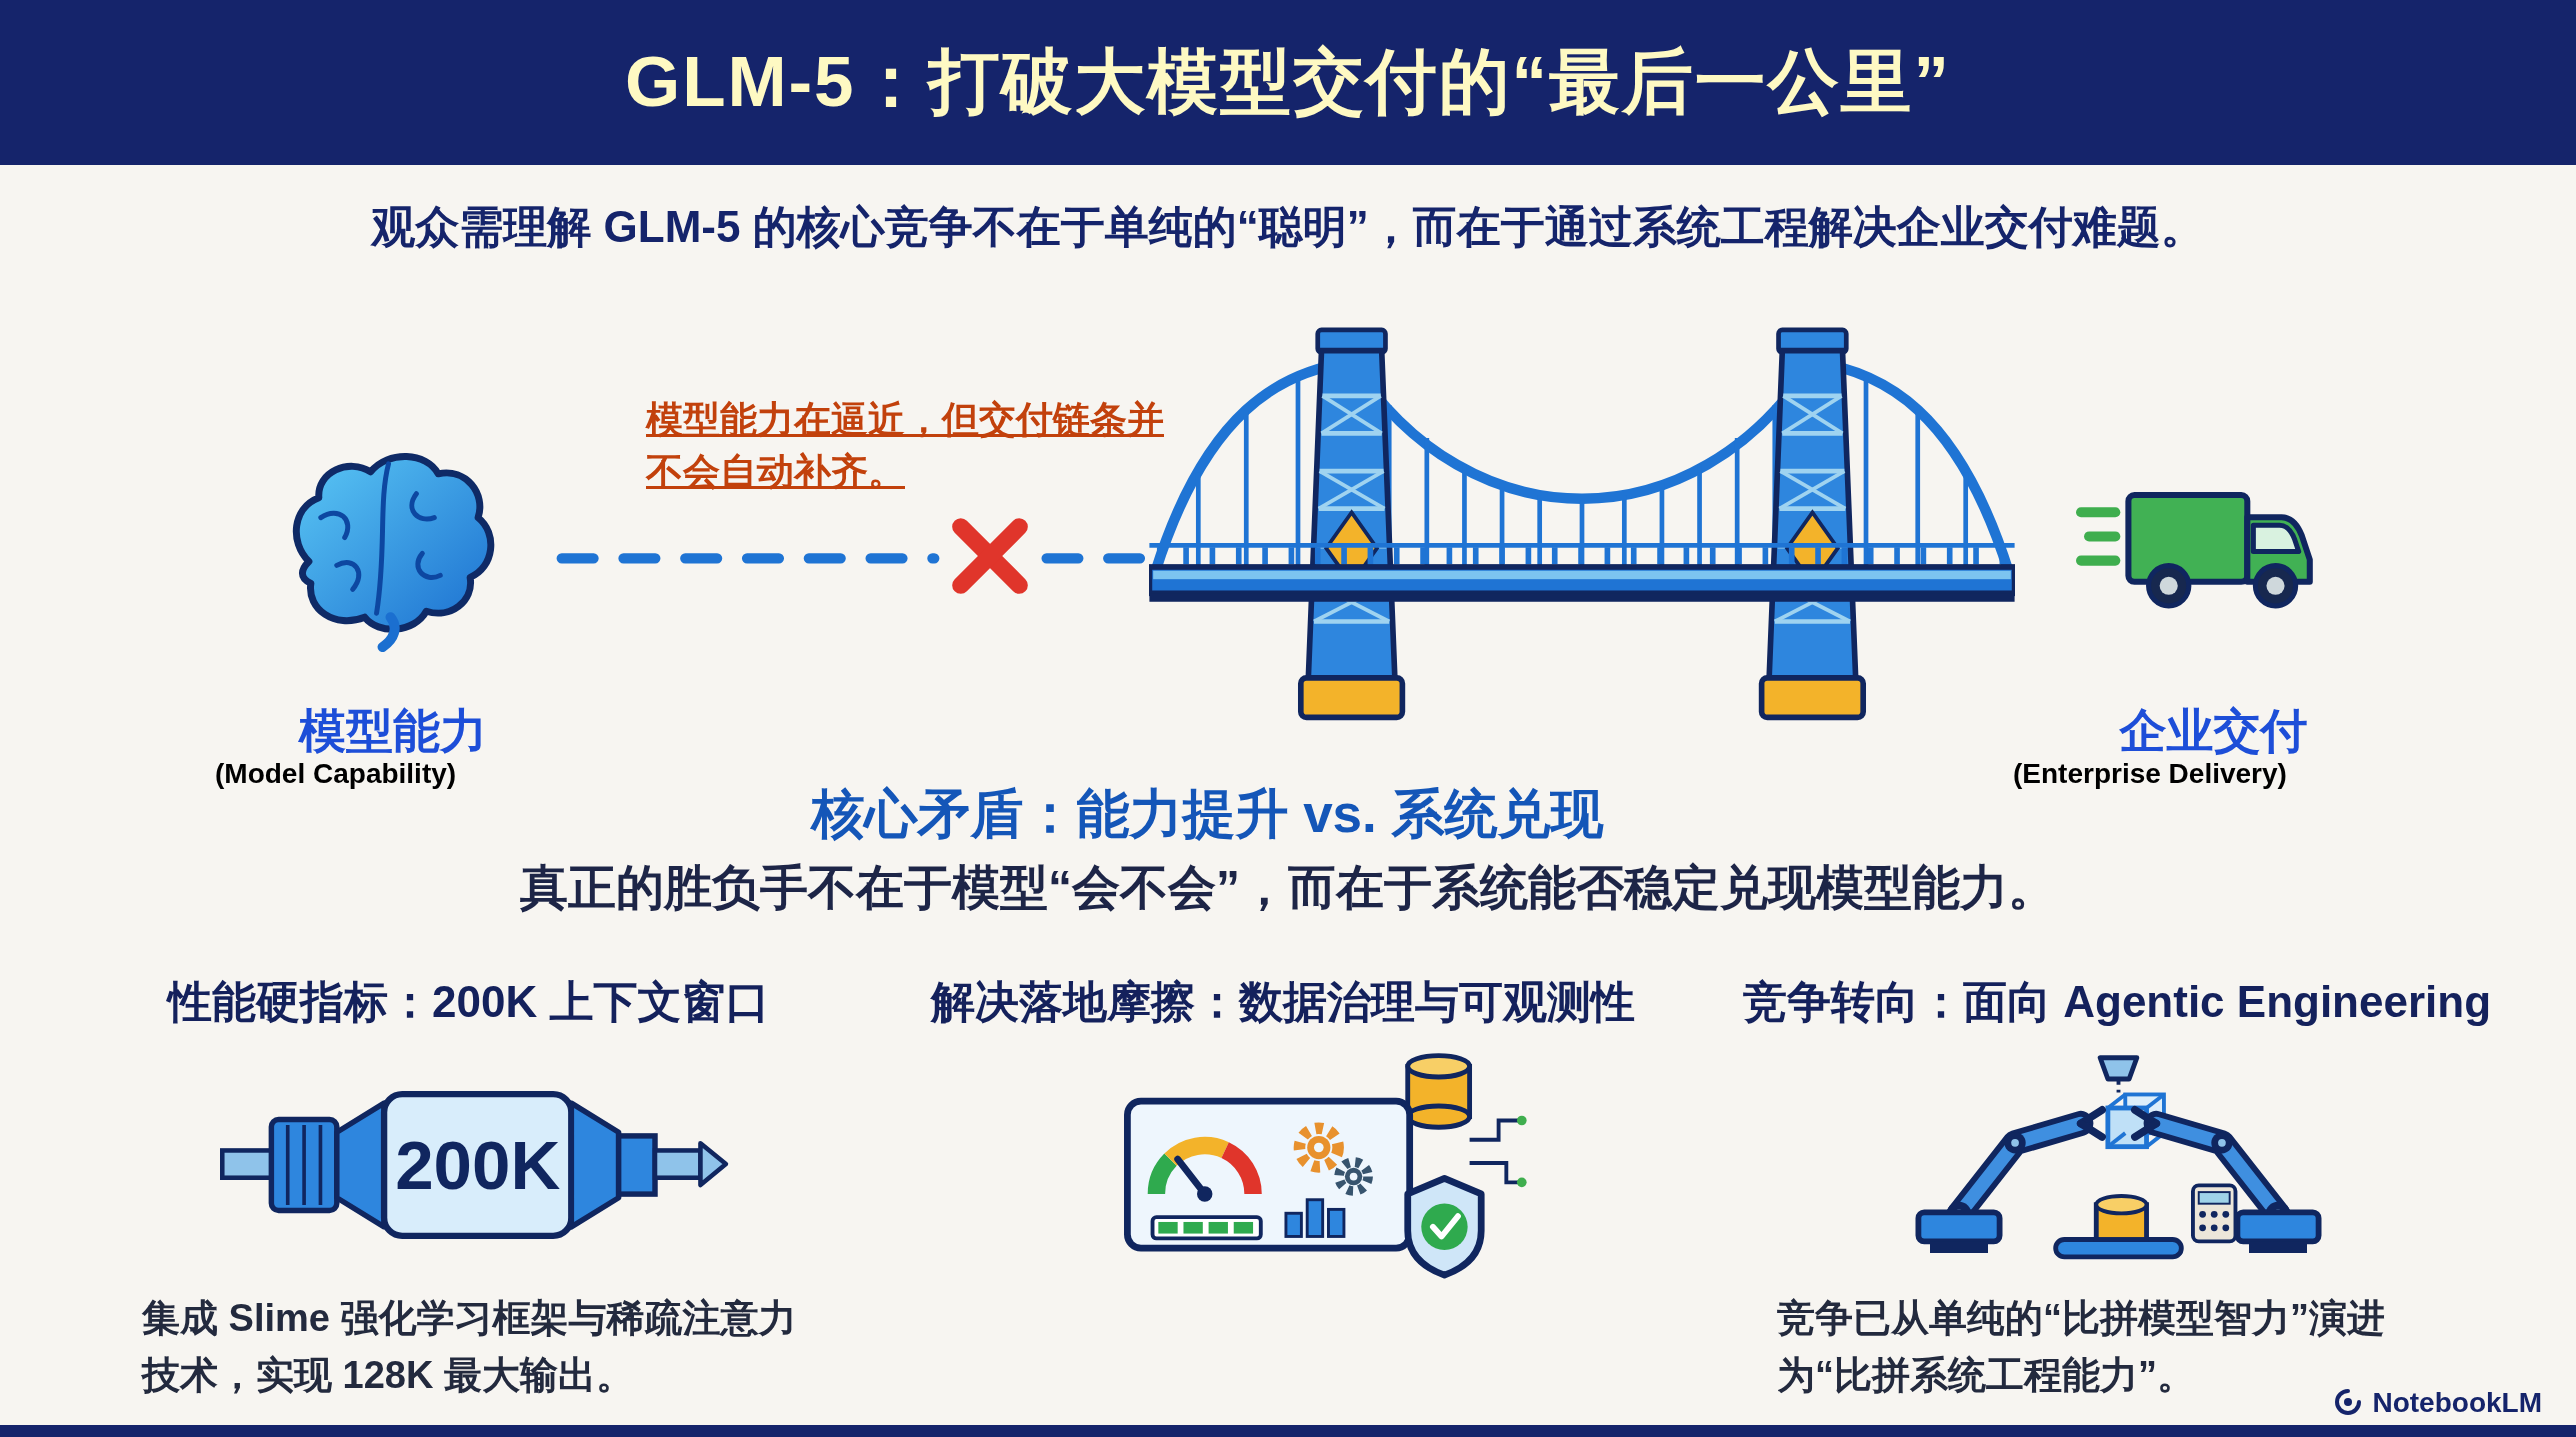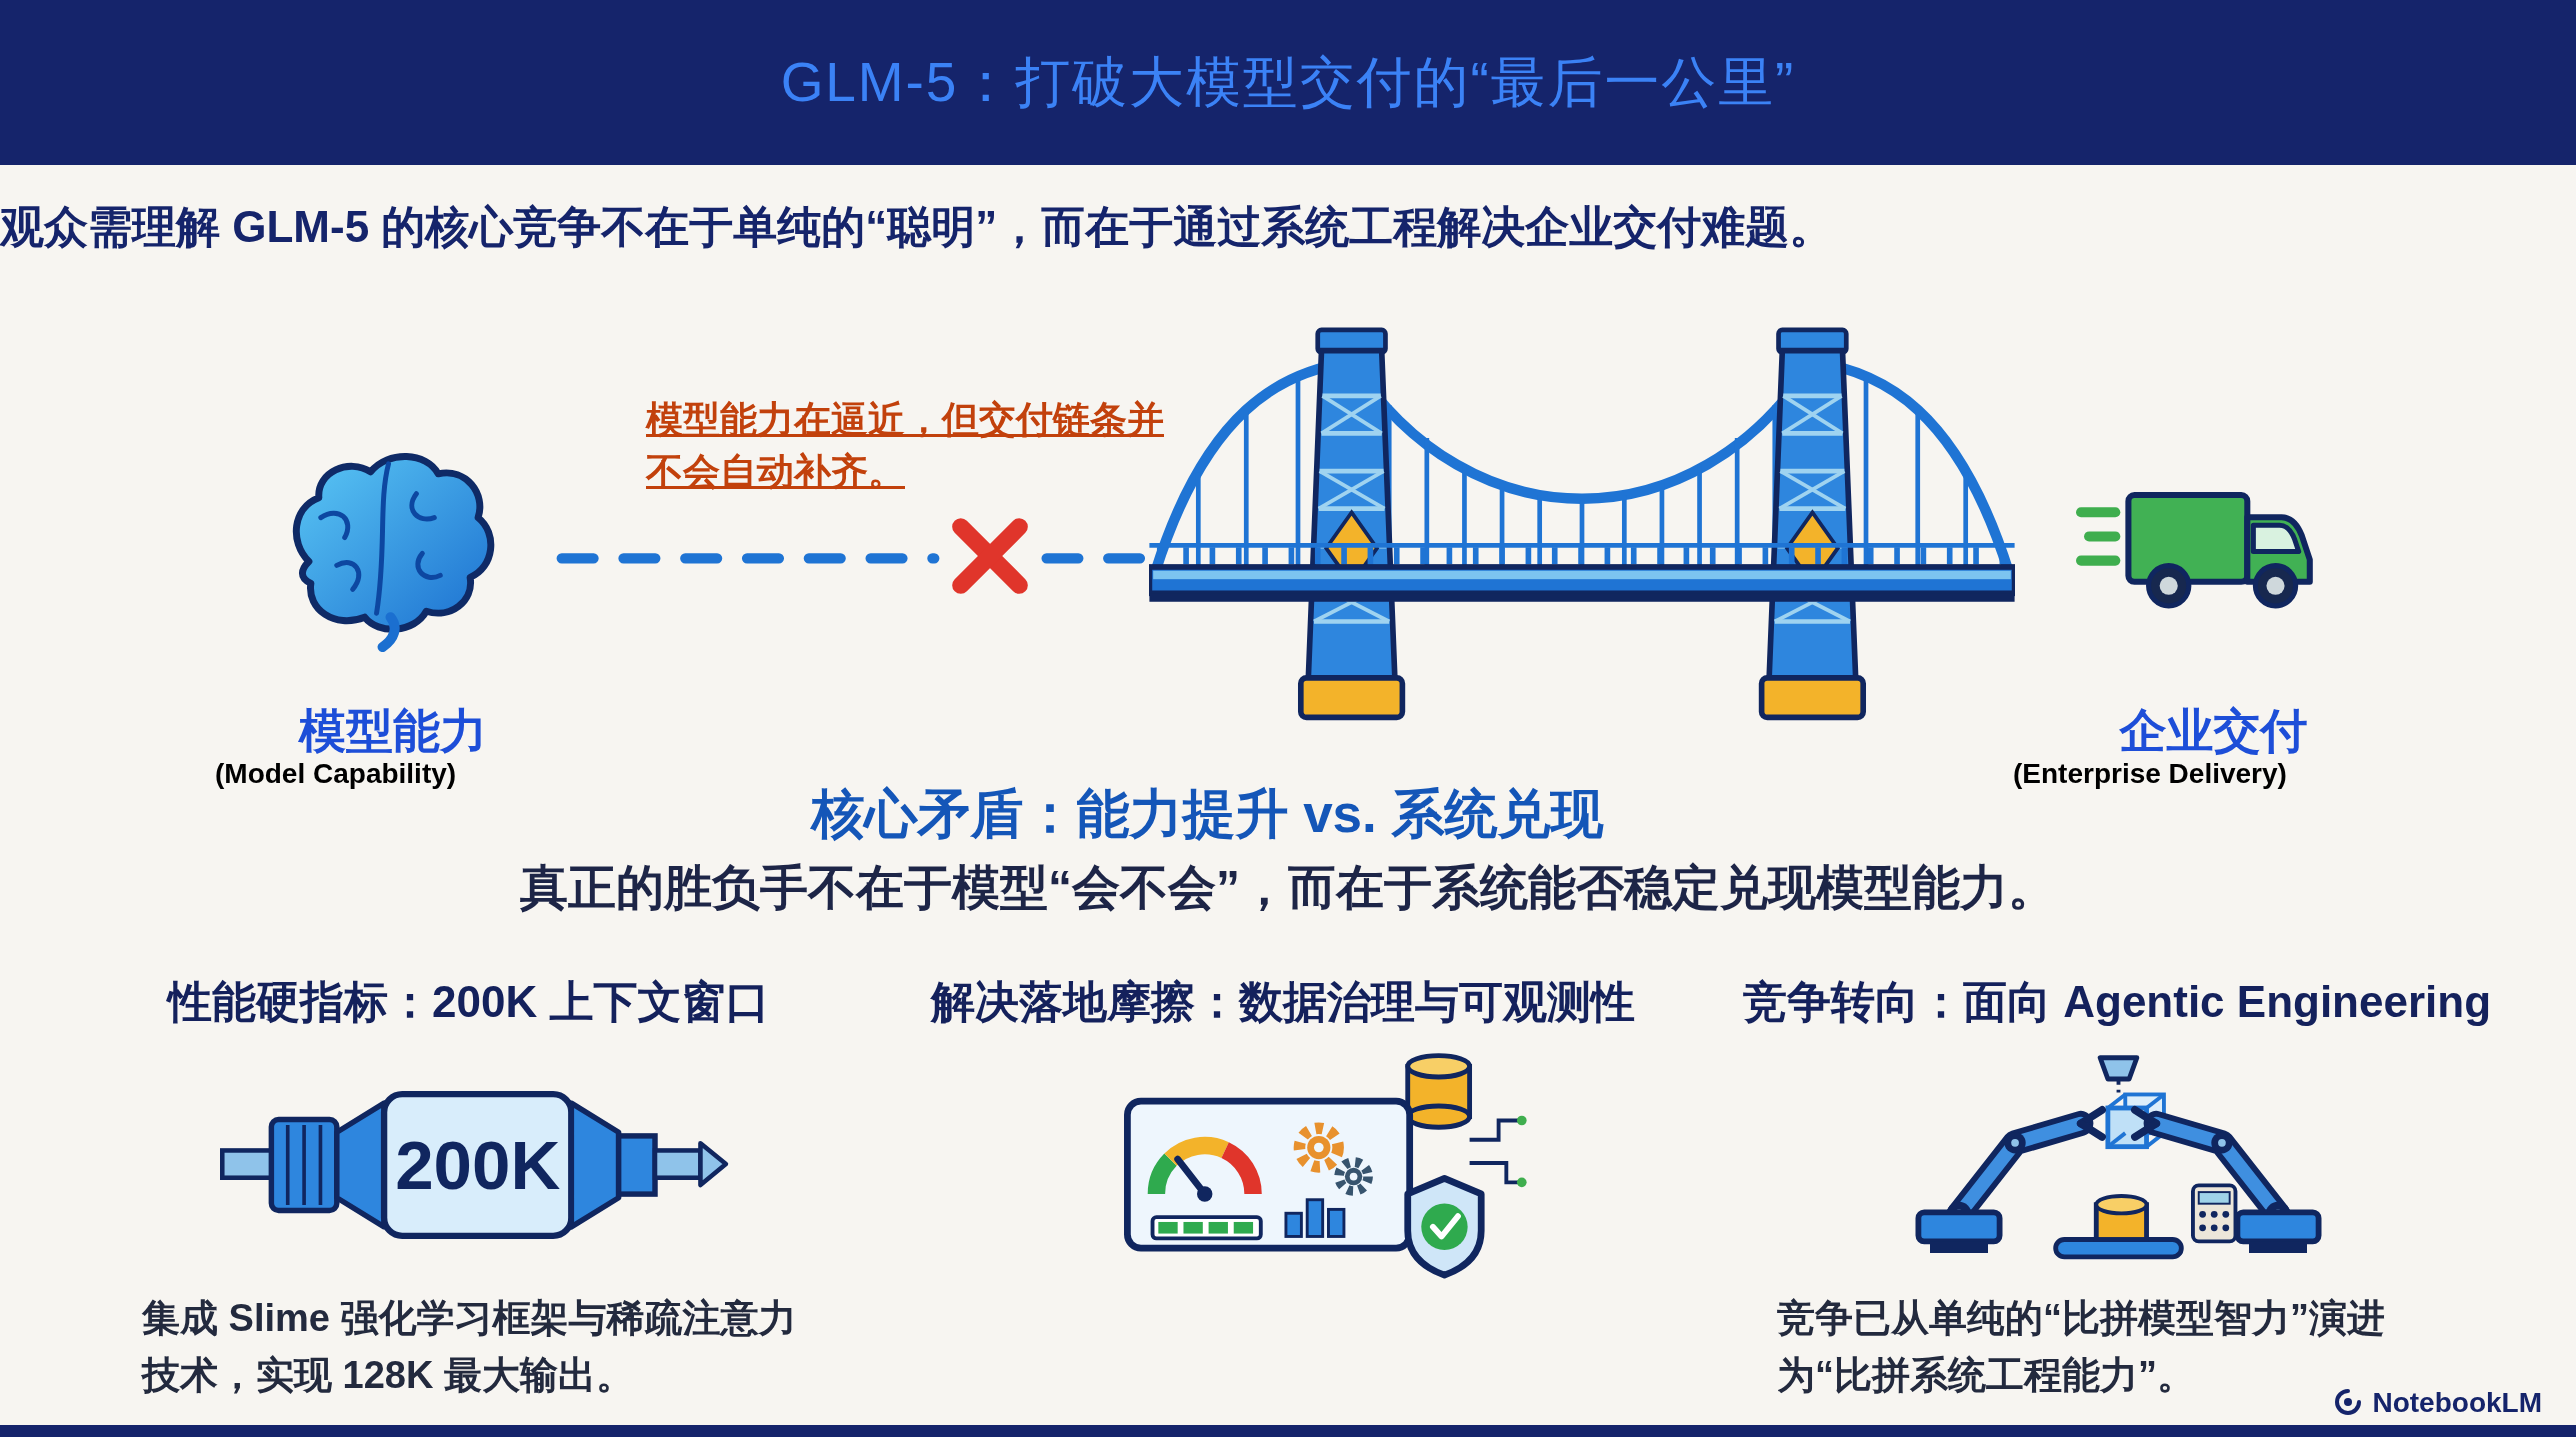--- a/index.html
+++ b/index.html
@@ -5,23 +5,23 @@
   html,body{margin:0;padding:0;background:#555;}
   .canvas{
     position:relative;width:2576px;height:1438px;overflow:hidden;
     background:#f7f5f1;color:#15246b;
     font-family:"Liberation Sans","DejaVu Sans",sans-serif;
   }
   .abs{position:absolute;}
   
   .header{top:0;left:0;width:2576px;height:165px;background:#15246b;
     display:flex;align-items:center;justify-content:center;}
-  .header-title{color:#3b82f6;font-size:55px;font-weight:400;letter-spacing:1.9px;}
-  
-  .intro{top:198px;left:0;width:2576px;
+  .header-title{color:#fef9c3;font-size:71px;font-weight:700;letter-spacing:1.9px;}
+  
+  .intro{top:198px;left:0;width:2576px;text-align:center;
     font-size:44px;font-weight:700;color:#15246b;}
   
   .annotation{left:646px;top:394px;width:543px;font-size:37px;font-weight:700;
     line-height:1.4;color:#c2410c;text-decoration:underline;}
   .brain-wrap{left:271px;top:442px;width:239px;height:211px;}
   .truck-wrap{left:2076px;top:461px;width:262px;height:173px;}
   .bridge-wrap{left:1149px;top:298px;width:866px;height:442px;}
   .x-wrap{left:947px;top:513px;width:86px;height:86px;}
   .dash-left{left:556px;top:548px;width:384px;height:20.6px;}
   .dash-right{left:1041px;top:548px;width:126px;height:20.6px;}

